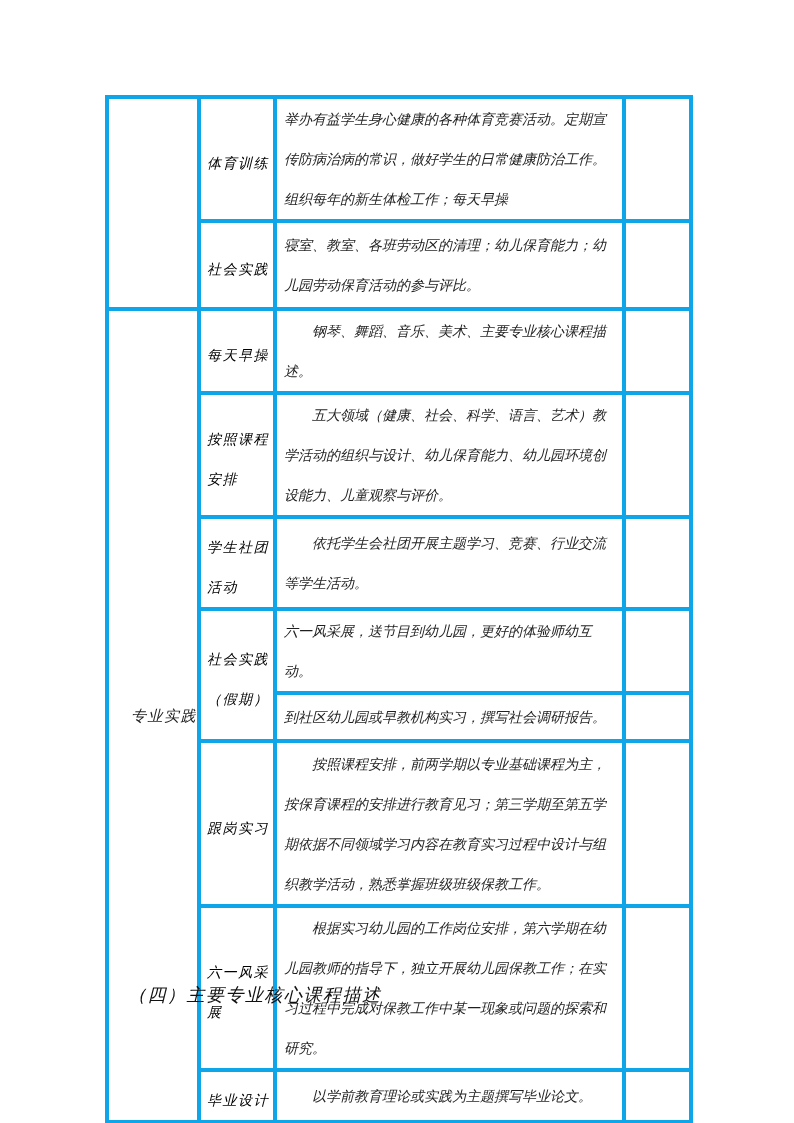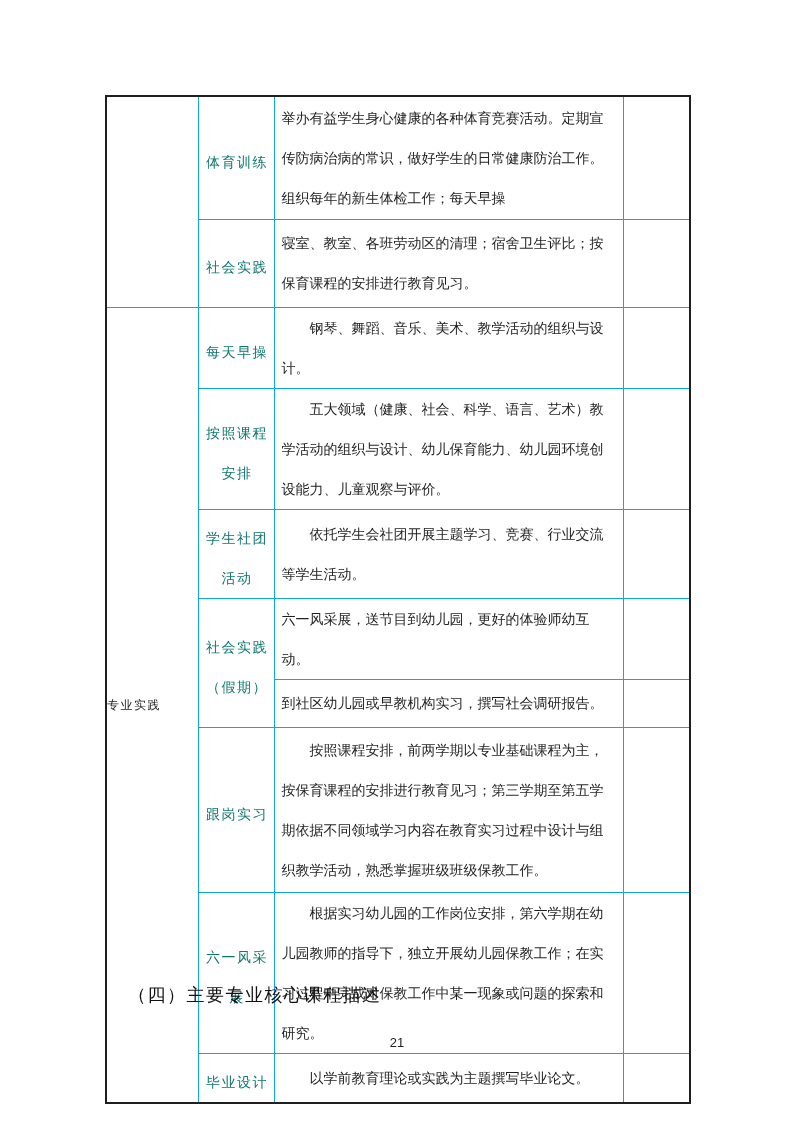--- a/index.html
+++ b/index.html
@@ -15,52 +15,53 @@
   }
   .practice-table {
     position:absolute;
     left:105px; top:95px;
     width:584px;
     border-collapse:collapse;
     table-layout:fixed;
     border:2px solid #1f1f1f;
   }
   .practice-table td {
-    border:1px solid #0ea5e9;
+    border:4px solid #0ea5e9;
     vertical-align:middle;
     overflow:hidden;
+    font-style:italic;
   }
   td.cat {
-    text-align:left;
-    font-size:12px;
+    text-align:right;
+    font-size:15px;
     letter-spacing:1.5px;
     line-height:40px;
     color:#1f1f1f;
   }
   td.lbl {
     padding:8px 4px 0 6px;
     font-size:14px;
     letter-spacing:1.5px;
     line-height:40px;
-    color:#0f766e;
-    text-align:center;
+    color:#000000;
   }
   td.desc {
     padding:0 7px;
     font-size:14px;
     line-height:40px;
     color:#1f1f1f;
     text-align:left;
   }
   td.desc.ind { text-indent:28px; }
   td.blank { background:#ffffff; }
   .section-heading {
     position:absolute;
     left:128px; top:983px;
     font-family:"DejaVu Serif", serif;
+    font-style:italic;
     font-size:18px;
     letter-spacing:1.5px;
     color:#111111;
     white-space:nowrap;
   }
   .page-number {
     position:absolute;
     left:0; top:1035px;
     width:794px;
     text-align:center;
@@ -82,27 +83,27 @@
     </colgroup>
     <tbody>
       <tr style="height:123px">
         <td class="cat" rowspan="2"></td>
         <td class="lbl">体育训练</td>
         <td class="desc">举办有益学生身心健康的各种体育竞赛活动。定期宣传防病治病的常识，做好学生的日常健康防治工作。组织每年的新生体检工作；每天早操</td>
         <td class="blank"></td>
       </tr>
       <tr style="height:88px">
         <td class="lbl">社会实践</td>
-        <td class="desc">寝室、教室、各班劳动区的清理；宿舍卫生评比；按保育课程的安排进行教育见习。</td>
+        <td class="desc">寝室、教室、各班劳动区的清理；幼儿保育能力；幼儿园劳动保育活动的参与评比。</td>
         <td class="blank"></td>
       </tr>
       <tr style="height:41px">
         <td class="cat" rowspan="8">专业实践</td>
         <td class="lbl">每天早操</td>
-        <td class="desc ind">钢琴、舞蹈、音乐、美术、教学活动的组织与设计。</td>
+        <td class="desc ind">钢琴、舞蹈、音乐、美术、主要专业核心课程描述。</td>
         <td class="blank"></td>
       </tr>
       <tr style="height:115px">
         <td class="lbl">按照课程安排</td>
         <td class="desc ind">五大领域（健康、社会、科学、语言、艺术）教学活动的组织与设计、幼儿保育能力、幼儿园环境创设能力、儿童观察与评价。</td>
         <td class="blank"></td>
       </tr>
       <tr style="height:85px">
         <td class="lbl">学生社团活动</td>
         <td class="desc ind">依托学生会社团开展主题学习、竞赛、行业交流等学生活动。</td>
@@ -130,15 +131,14 @@
       <tr style="height:40px">
         <td class="lbl">毕业设计</td>
         <td class="desc ind">以学前教育理论或实践为主题撰写毕业论文。</td>
         <td class="blank"></td>
       </tr>
     </tbody>
   </table>
 
   <div class="section-heading">（四）主要专业核心课程描述</div>
 
-  <div class="page-number">21</div>
 
 </div>
 
 </body></html>

